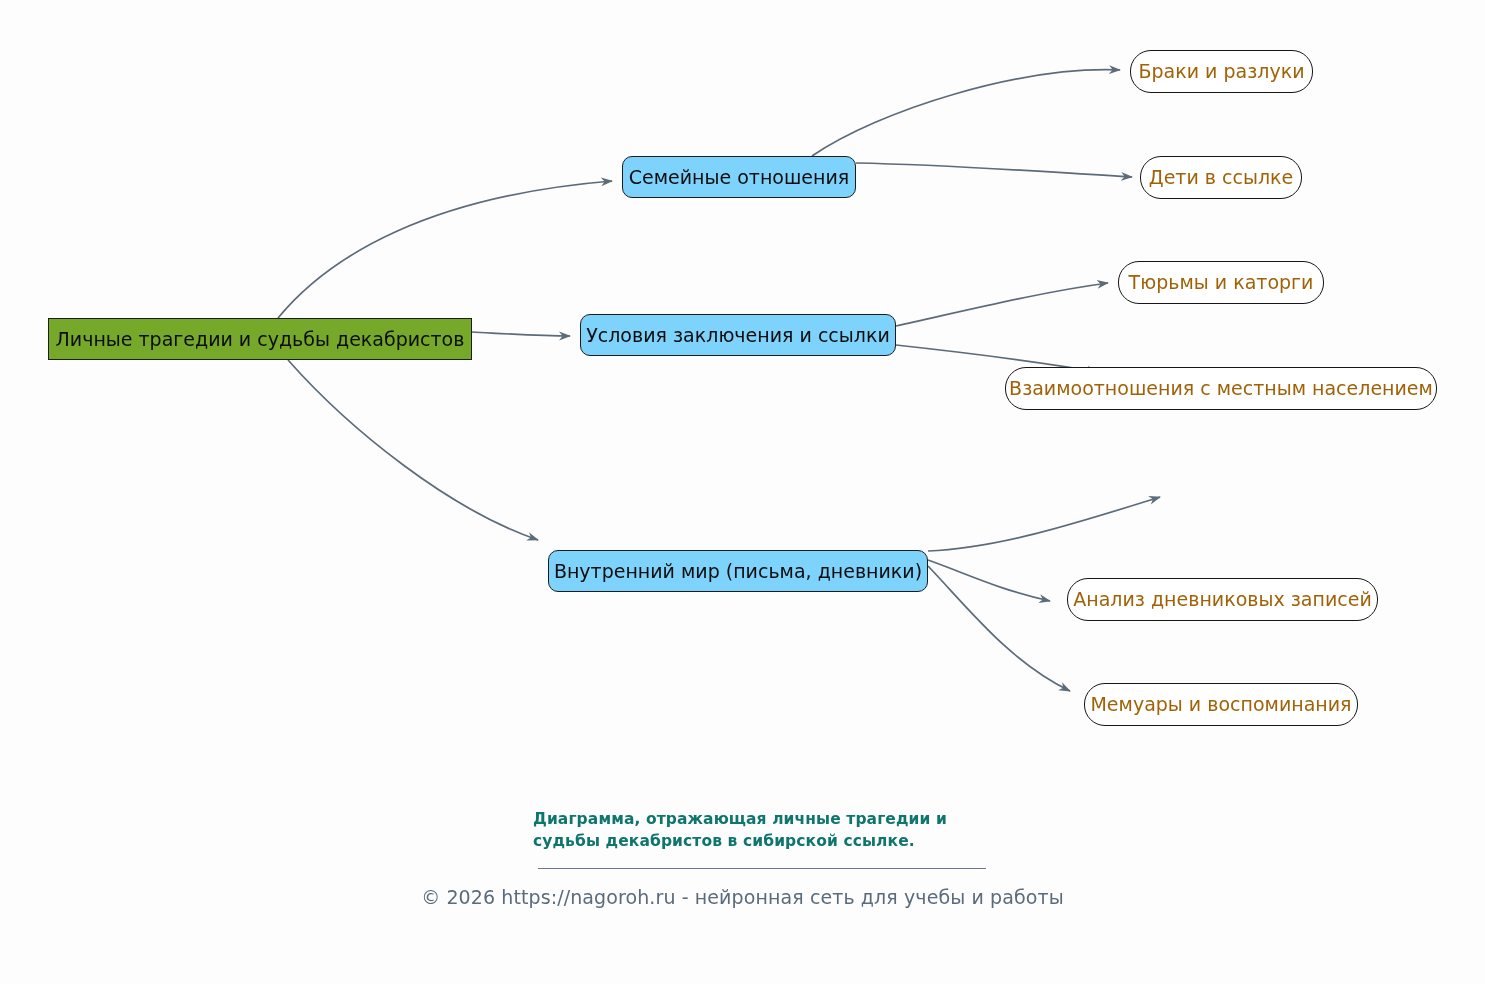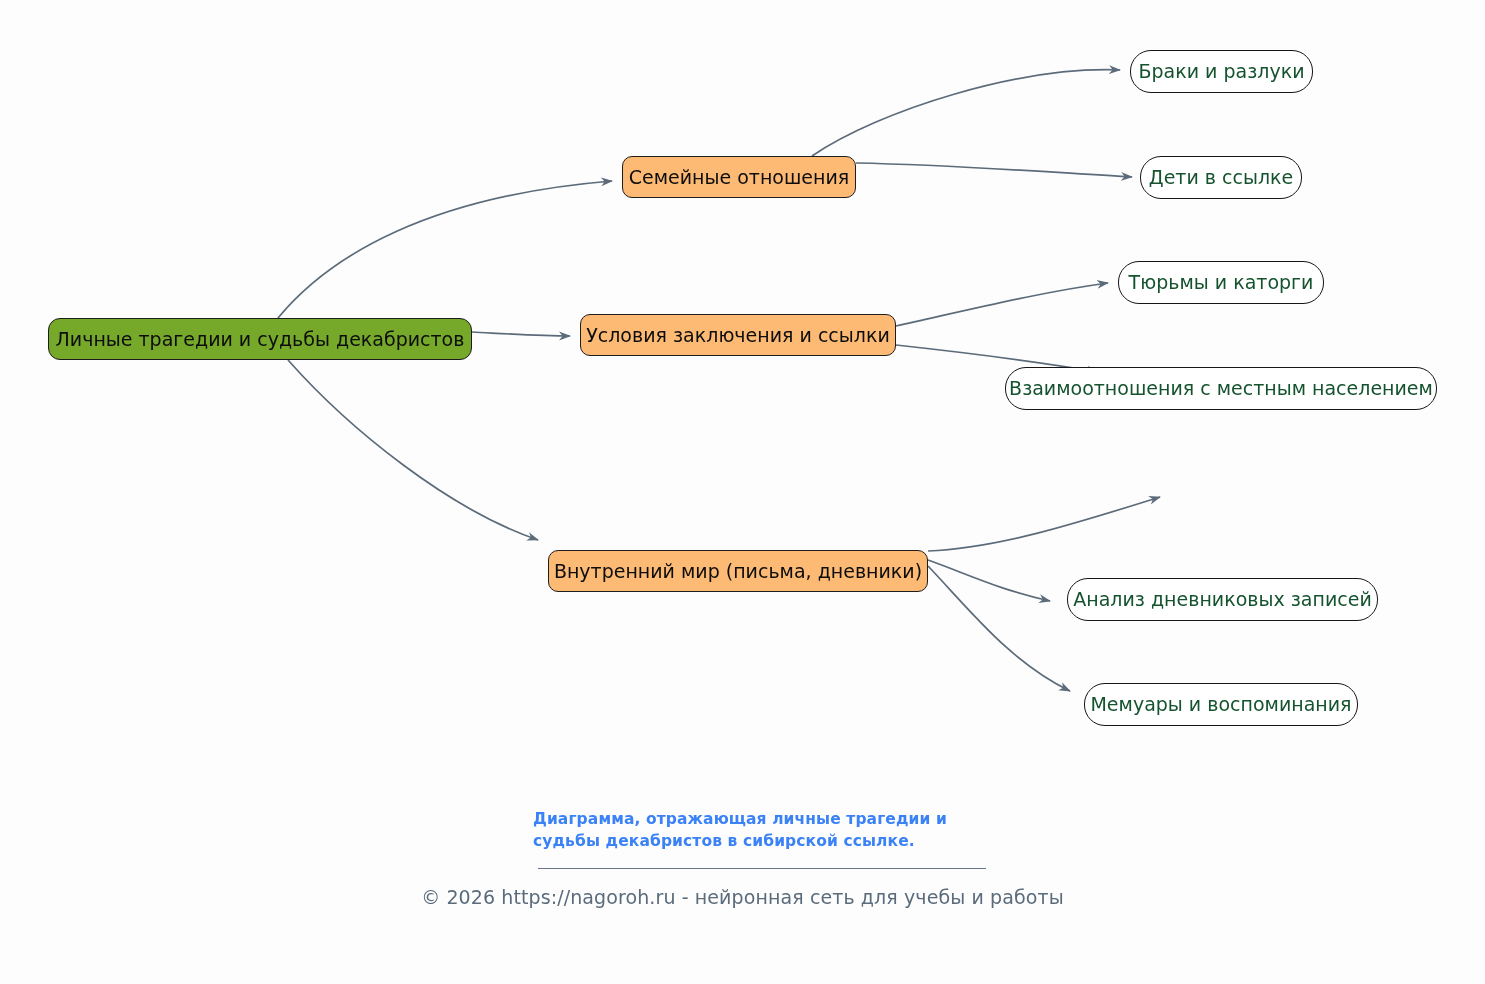--- a/index.html
+++ b/index.html
@@ -32,46 +32,46 @@
     box-sizing: border-box;
     display: flex;
     align-items: center;
     justify-content: center;
     white-space: nowrap;
     line-height: 1;
   }
   .node-root {
     background: #76a82a;
     border: 1.4px solid #1d1d1d;
-    border-radius: 12px;
+    border-radius: 0;
     color: #0d0d0d;
     font-size: 19px;
   }
   .node-branch {
-    background: #fdba74;
+    background: #7dd3fc;
     border: 1.4px solid #1d1d1d;
     border-radius: 10px;
     color: #0d0d0d;
     font-size: 19px;
   }
   .node-leaf {
     background: #ffffff;
     border: 1.6px solid #161616;
     border-radius: 21px;
-    color: #14532d;
+    color: #a16207;
     font-size: 19px;
   }
   .caption {
     position: absolute;
     left: 533px;
     top: 808px;
     width: 480px;
     font-size: 15.5px;
     font-weight: bold;
-    color: #3b82f6;
+    color: #0f766e;
     line-height: 1.42;
     letter-spacing: 0.1px;
   }
   .caption-line { display: block; }
   .sep {
     position: absolute;
     left: 538px;
     top: 868px;
     width: 448px;
     height: 1px;

